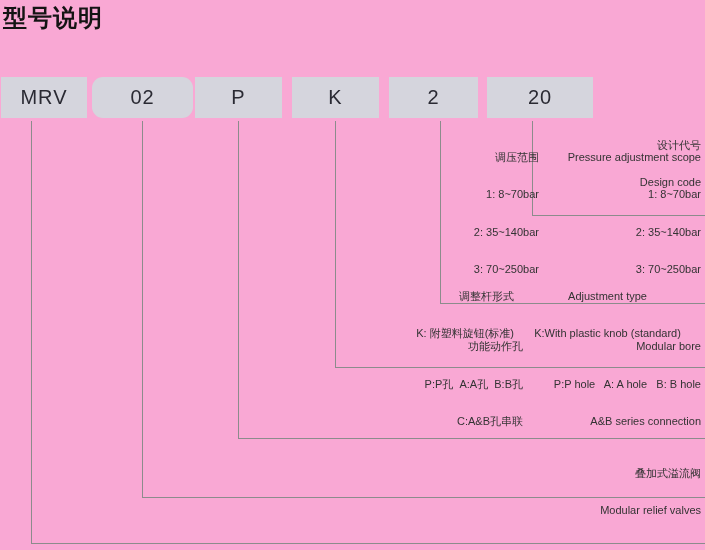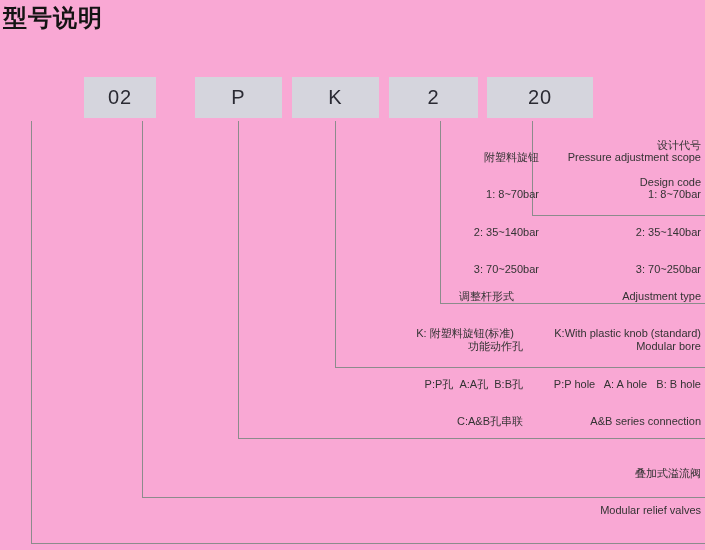--- a/index.html
+++ b/index.html
@@ -22,32 +22,35 @@
   .hline { position:absolute; height:1px; background:#8c8c8c; }
   .sec {
     position:absolute; right:4px;
     font-size:11px; line-height:12.4px; color:#333333;
     text-align:right; white-space:pre;
   }
   .sec .row { display:flex; justify-content:flex-end; }
   .sec .cn { display:inline-block; white-space:pre; }
   .sec .en { display:inline-block; text-align:right; white-space:pre; }
   .sec.pressure .en        { width:162px; }
-  .sec.adjustment .en      { width:187px; }
+  .sec.adjustment .en      { width:187px;text-align:center; }
   .sec.function-bore .en   { width:178px; }
   .sec.size .en            { width:62px; }
 </style>
 </head>
 <body>
 
 <div class="stage">
 
   <div class="page-title">型号说明</div>
 
-  <div class="code-box" style="left:84px;  width:72px;">
+  <div class="code-box" style="left:1px;   width:86px;">
+    <span>MRV</span>
+  </div>
+  <div class="code-box" style="left:92px;  width:101px;border-radius:11px;">
     <span>02</span>
   </div>
   <div class="code-box" style="left:195px; width:87px;">
     <span>P</span>
   </div>
   <div class="code-box" style="left:292px; width:87px;">
     <span>K</span>
   </div>
   <div class="code-box" style="left:389px; width:89px;">
     <span>2</span>
@@ -74,21 +77,21 @@
     <div class="row">
       <span class="cn">设计代号</span>
     </div>
     <div class="row">
       <span class="en">Design code</span>
     </div>
   </div>
 
   <div class="sec pressure" style="bottom:250px;">
     <div class="row">
-      <span class="cn">附塑料旋钮</span>
+      <span class="cn">调压范围</span>
       <span class="en">Pressure adjustment scope</span>
     </div>
     <div class="row">
       <span class="cn">1: 8~70bar</span>
       <span class="en">1: 8~70bar</span>
     </div>
     <div class="row">
       <span class="cn">2: 35~140bar</span>
       <span class="en">2: 35~140bar</span>
     </div>

